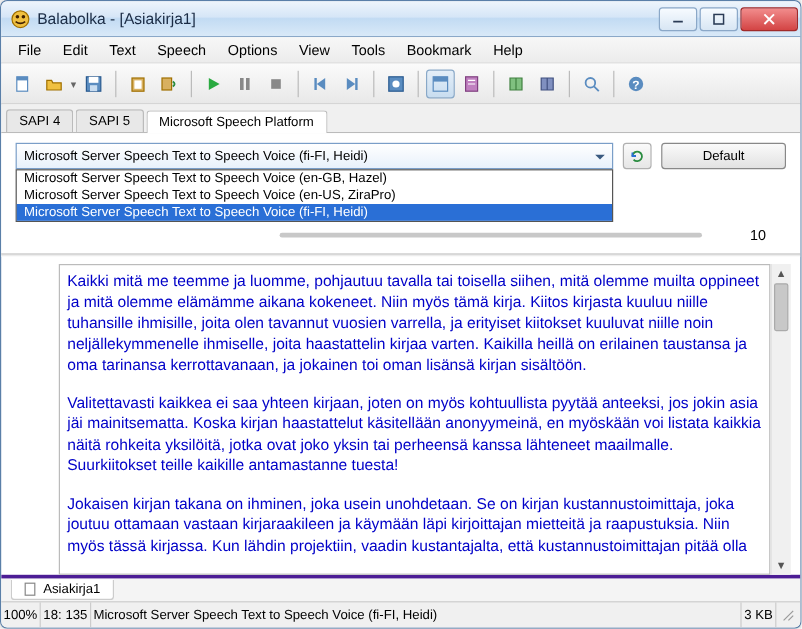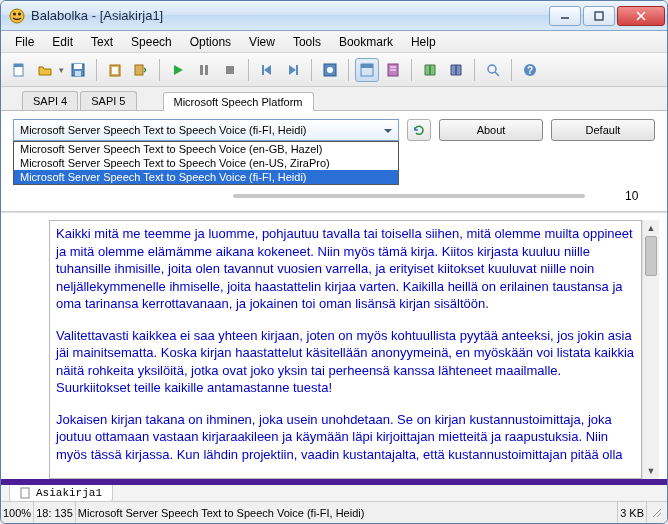--- a/index.html
+++ b/index.html
@@ -10,23 +10,23 @@
   .titlebar .title { flex: 1; color: #1a2b44; font-size: 13px; }
   .win-buttons { display: flex; gap: 2px; }
   .win-btn { width: 32px; height: 20px; border: 1px solid #8ba8c8; border-radius: 3px; background: linear-gradient(to bottom,#f7fbff,#d8e6f4); display: flex; align-items: center; justify-content: center; font-size: 11px; color: #2a3b55; cursor: pointer; }
   .win-btn.close { width: 48px; background: linear-gradient(to bottom,#f28d8d,#d34444); color: #fff; border-color: #a02a2a; }
   .menubar { height: 22px; background: linear-gradient(to bottom,#f7f7f7,#ececec); display: flex; align-items: center; padding: 4px 6px; gap: 2px; border-bottom: 1px solid #d5d5d5; }
   .menubar span { padding: 2px 8px; border-radius: 3px; cursor: pointer; }
   .toolbar { height: 34px; background: linear-gradient(to bottom,#fbfbfb,#e8e8e8); display: flex; align-items: center; padding: 0 6px; gap: 2px; border-bottom: 1px solid #ccc; }
   .tb-sep { width: 1px; height: 22px; background: #bbb; margin: 0 4px; }
   .tb-btn { width: 24px; height: 24px; border: 1px solid transparent; border-radius: 3px; display: flex; align-items: center; justify-content: center; cursor: pointer; }
   .tb-btn.active { border-color: #88a8c8; background: linear-gradient(to bottom,#e4eef8,#c8ddf0); }
-  .tab-strip { height: 24px; background: #f0f0f0; display: flex; align-items: flex-end; padding-left: 21px; border-bottom: 1px solid #bbb; }
+  .tab-strip { height: 24px; background: #f0f0f0; display: flex; align-items: flex-end; padding-left: 4px; border-bottom: 1px solid #bbb; }
   .tab { padding: 3px 10px; border: 1px solid #bbb; border-bottom: none; border-radius: 3px 3px 0 0; background: #e8e8e8; margin-right: 2px; cursor: pointer; font-size: 11px; }
-  .tab.active { background: #fff; position: relative; top: 1px; margin-left: 24px; }
+  .tab.active { background: #fff; position: relative; top: 1px; }
   .panel { padding: 8px 12px; background: #fff; position: relative; }
   .voice-row { display: flex; gap: 8px; align-items: center; }
   .combo { flex: 1; position: relative; }
   .combo-display { height: 22px; border: 1px solid #7a9ec8; background: linear-gradient(to bottom,#fff,#e8f1fb); display: flex; align-items: center; padding: 0 18px 0 6px; font-size: 11px; cursor: pointer; position: relative; }
   .combo-display::after { content: ""; position: absolute; right: 6px; top: 9px; border: 4px solid transparent; border-top-color: #3a5a80; }
   .combo-list { position: absolute; top: 22px; left: 0; right: 0; border: 1px solid #555; background: #fff; z-index: 10; font-size: 11px; }
   .combo-list div { padding: 1px 6px; cursor: pointer; white-space: nowrap; overflow: hidden; }
   .combo-list div.sel { background: #2a6fd6; color: #fff; }
   .icon-btn { width: 24px; height: 22px; border: 1px solid #b0b0b0; border-radius: 3px; background: linear-gradient(to bottom,#fafafa,#e6e6e6); display: flex; align-items: center; justify-content: center; cursor: pointer; }
   .btn { width: 104px; height: 22px; border: 1px solid #888; border-radius: 3px; background: linear-gradient(to bottom,#fafafa,#e2e2e2); cursor: pointer; font-size: 11px; }
@@ -36,21 +36,21 @@
   .divider { height: 3px; background: #e0e0e0; border-top: 1px solid #ccc; border-bottom: 1px solid #fff; }
   .editor-wrap { flex: 1; display: flex; min-height: 0; padding-left: 40px; }
   .editor { flex: 1; border: 1px solid #bbb; margin: 6px 0 0 8px; background: #fff; overflow: hidden; position: relative; display: flex; }
   .editor-content { flex: 1; padding: 4px 6px; color: #0000c8; font-size: 13px; line-height: 1.35; overflow: hidden; }
   .editor-content p { margin: 0 0 14px 0; }
   .scrollbar-v { width: 17px; background: #f0f0f0; border-left: 1px solid #ddd; position: relative; margin: 6px 8px 0 0; }
   .scroll-thumb { position: absolute; top: 16px; left: 2px; right: 2px; height: 40px; background: #c8c8c8; border: 1px solid #aaa; border-radius: 2px; }
   .scroll-arrow { position: absolute; left: 0; right: 0; height: 16px; display: flex; align-items: center; justify-content: center; font-size: 9px; color: #555; cursor: pointer; }
   .scroll-arrow.up { top: 0; }
   .scroll-arrow.down { bottom: 0; }
-  .doc-tabs { height: 22px; display: flex; align-items: center; padding-left: 8px; background: #f4f4f4; border-top: 6px solid #4c1d95; font-family: Liberation Mono, monospace; }
+  .doc-tabs { height: 22px; display: flex; align-items: center; padding-left: 8px; background: #f4f4f4; border-top: 3px solid #4c1d95; }
   .doc-tab { padding: 2px 10px; border: 1px solid #ccc; border-radius: 0 0 3px 3px; border-top: none; background: #fff; font-size: 11px; display: flex; align-items: center; gap: 4px; cursor: pointer; }
   .statusbar { height: 22px; background: #f0f0f0; border-top: 1px solid #ccc; display: flex; align-items: center; font-size: 11px; }
   .statusbar > div { padding: 0 2px; border-right: 1px solid #ccc; height: 100%; display: flex; align-items: center; }
   svg { display: block; }
 </style>
 </head>
 <body>
 
 <div class="window">
 
@@ -222,21 +222,20 @@
           <div>Microsoft Server Speech Text to Speech Voice (en-US, ZiraPro)</div>
           <div class="sel">Microsoft Server Speech Text to Speech Voice (fi-FI, Heidi)</div>
         </div>
       </div>
       <div class="icon-btn">
           <svg width="14" height="14">
             <path d="M3 7 a4 4 0 1 1 1 3" fill="none" stroke="#2a8c40" stroke-width="1.5"></path>
             <path d="M3 4 l0 3 l3 0" fill="none" stroke="#2a6fd6" stroke-width="1.5"></path>
           </svg>
         </div>
-      <button class="btn">About</button>
       <button class="btn">Default</button>
     </div>
     <div class="slider-area">
       <div class="slider-track"></div>
       <div class="slider-val">10</div>
     </div>
   </div>
 
   <div class="divider"></div>
 

